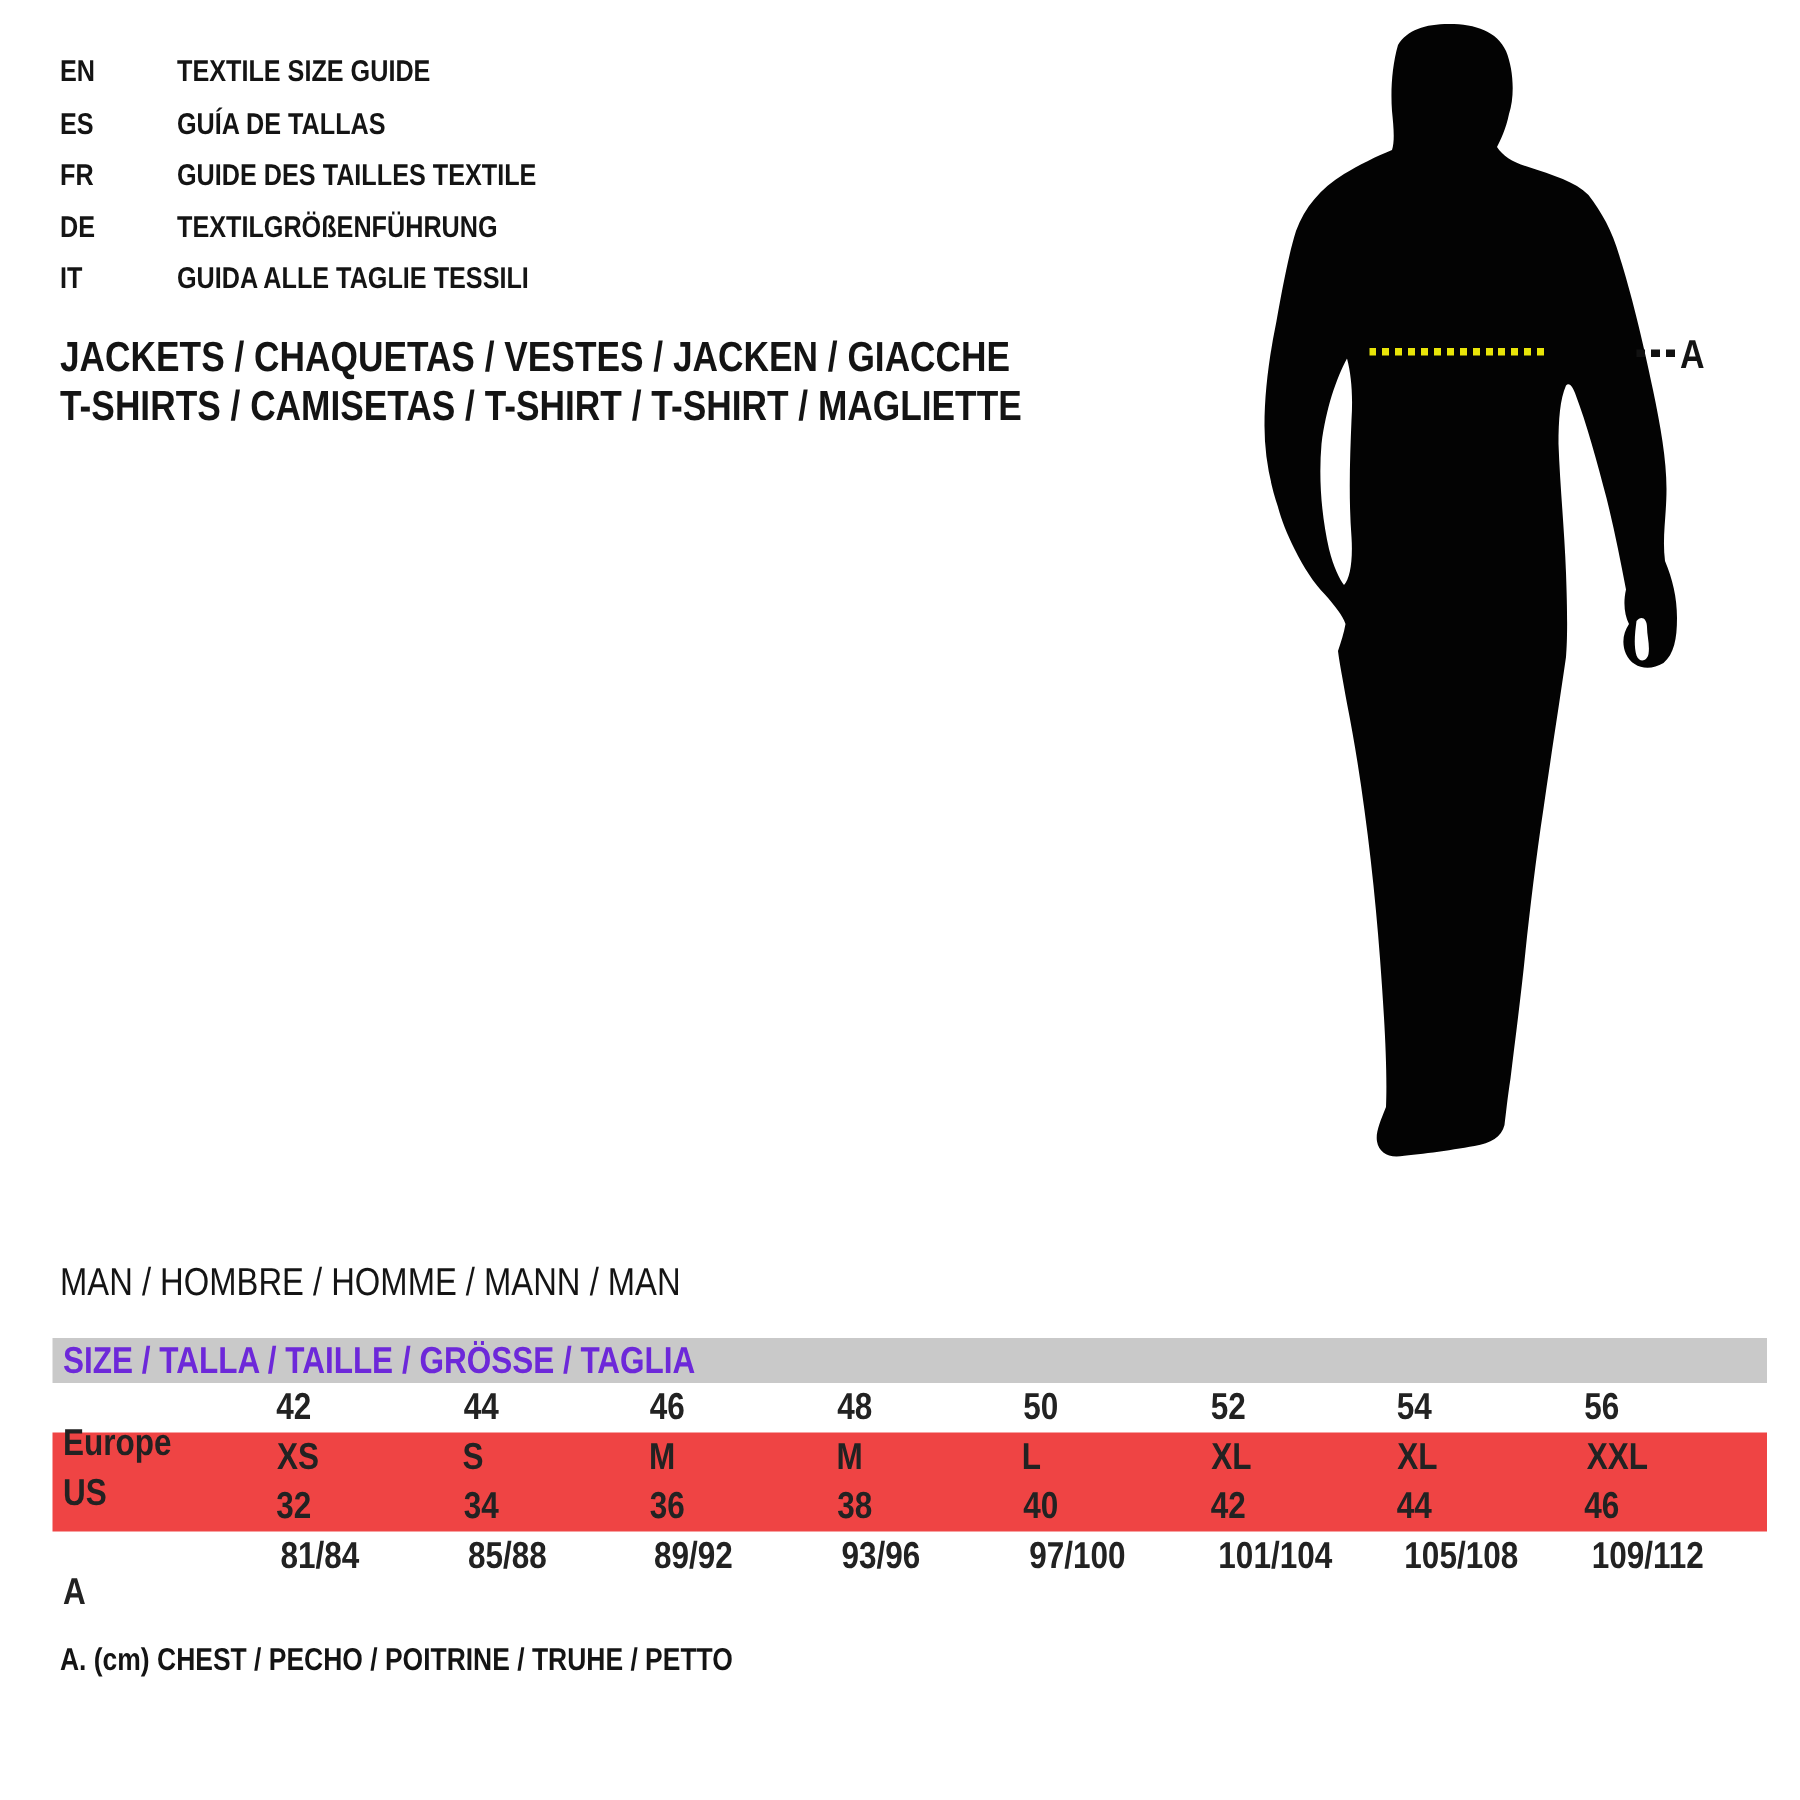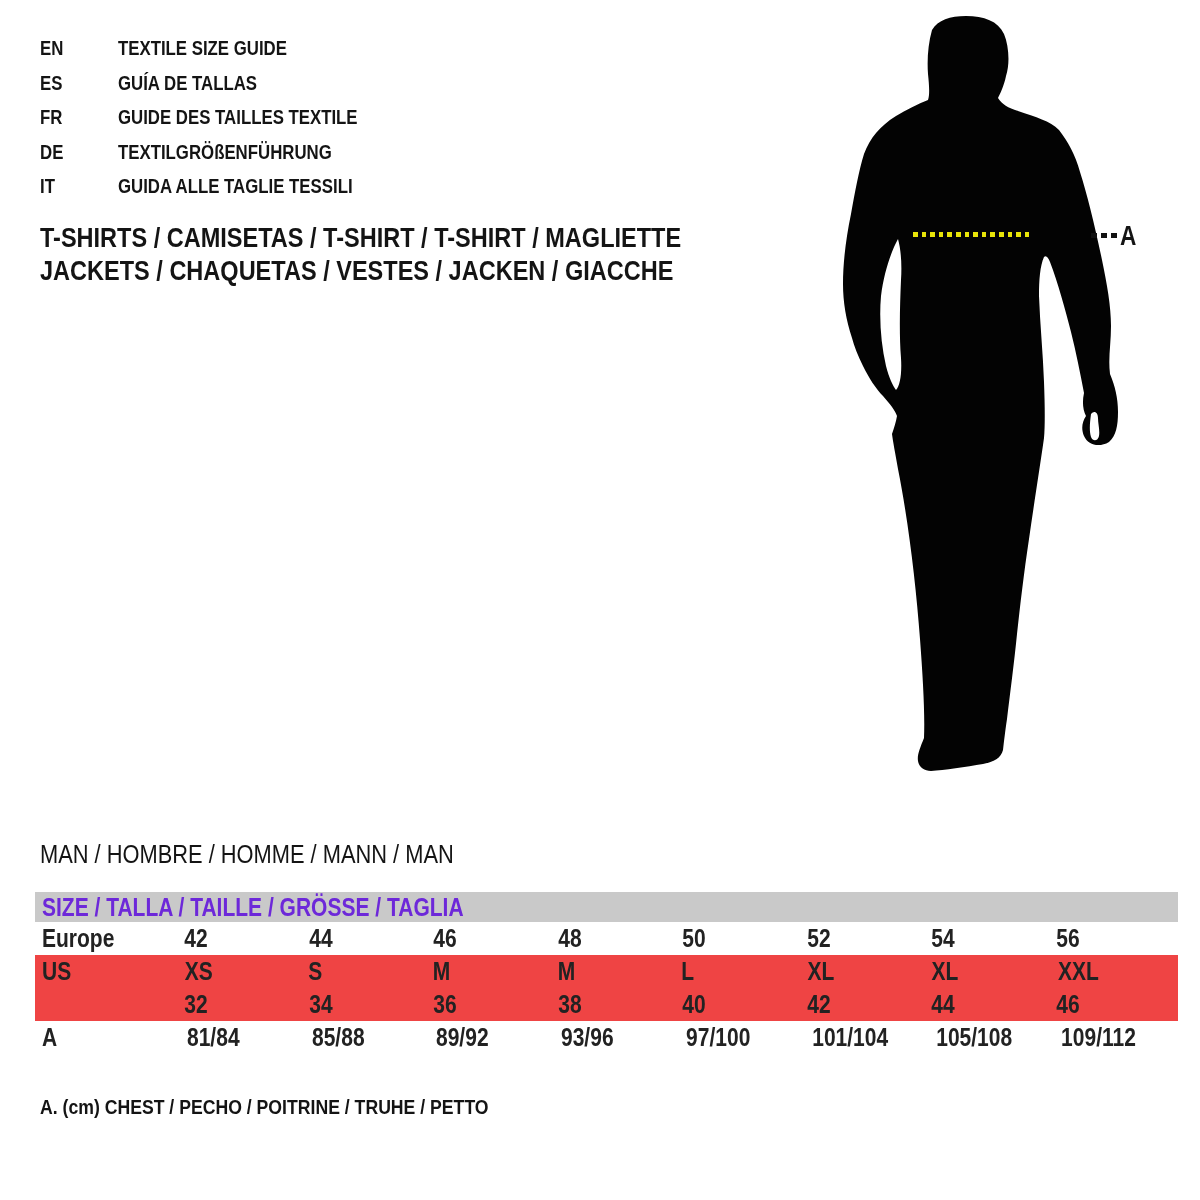--- a/index.html
+++ b/index.html
@@ -41,21 +41,21 @@
   .man-title-wrap{position:absolute;left:40px;top:840px;font-weight:normal;font-size:26px;line-height:28px;}
 
   
   .size-table{position:absolute;left:35px;top:892px;width:1143px;}
   .thead{
     height:30px;line-height:30px;background:#c9c9c9;color:#6d28d9;
     font-weight:bold;font-size:25px;padding-left:7px;
   }
   .trow{display:flex;height:33px;line-height:33px;font-weight:bold;font-size:25px;color:#222;}
   .trow.shaded{background:#ef4444;}
-  .tlabel{width:140px;padding-left:7px;}
+  .tlabel{width:140px;padding-left:7px;margin-top:24px;}
   .tcell{flex:1;text-align:left;}
 
   
   .footnote-wrap{position:absolute;left:40px;top:1092px;font-weight:bold;font-size:21px;line-height:30px;}
 </style>
 </head>
 <body>
 
 <div class="canvas">
 
@@ -76,22 +76,22 @@
       <div class="code-cell"><span class="cond">DE</span></div>
       <div class="label-cell"><span class="cond">TEXTILGRÖßENFÜHRUNG</span></div>
     </div>
     <div class="lang-row">
       <div class="code-cell"><span class="cond">IT</span></div>
       <div class="label-cell"><span class="cond">GUIDA ALLE TAGLIE TESSILI</span></div>
     </div>
   </div>
 
   <div class="cat-block">
+    <div class="cat-line"><span class="cond">JACKETS / CHAQUETAS / VESTES / JACKEN / GIACCHE</span></div>
     <div class="cat-line"><span class="cond">T-SHIRTS / CAMISETAS / T-SHIRT / T-SHIRT / MAGLIETTE</span></div>
-    <div class="cat-line"><span class="cond">JACKETS / CHAQUETAS / VESTES / JACKEN / GIACCHE</span></div>
   </div>
 
   <div class="figure">
     <svg width="300" height="766" viewBox="0 0 300 766">
       <path fill="#030303" fill-rule="evenodd" d="
         M104,16
         C110,6 122,2 138,2
         C156,2 170,7 176,20
         C181,32 182,50 178,62
         C176,72 172,80 170,84

